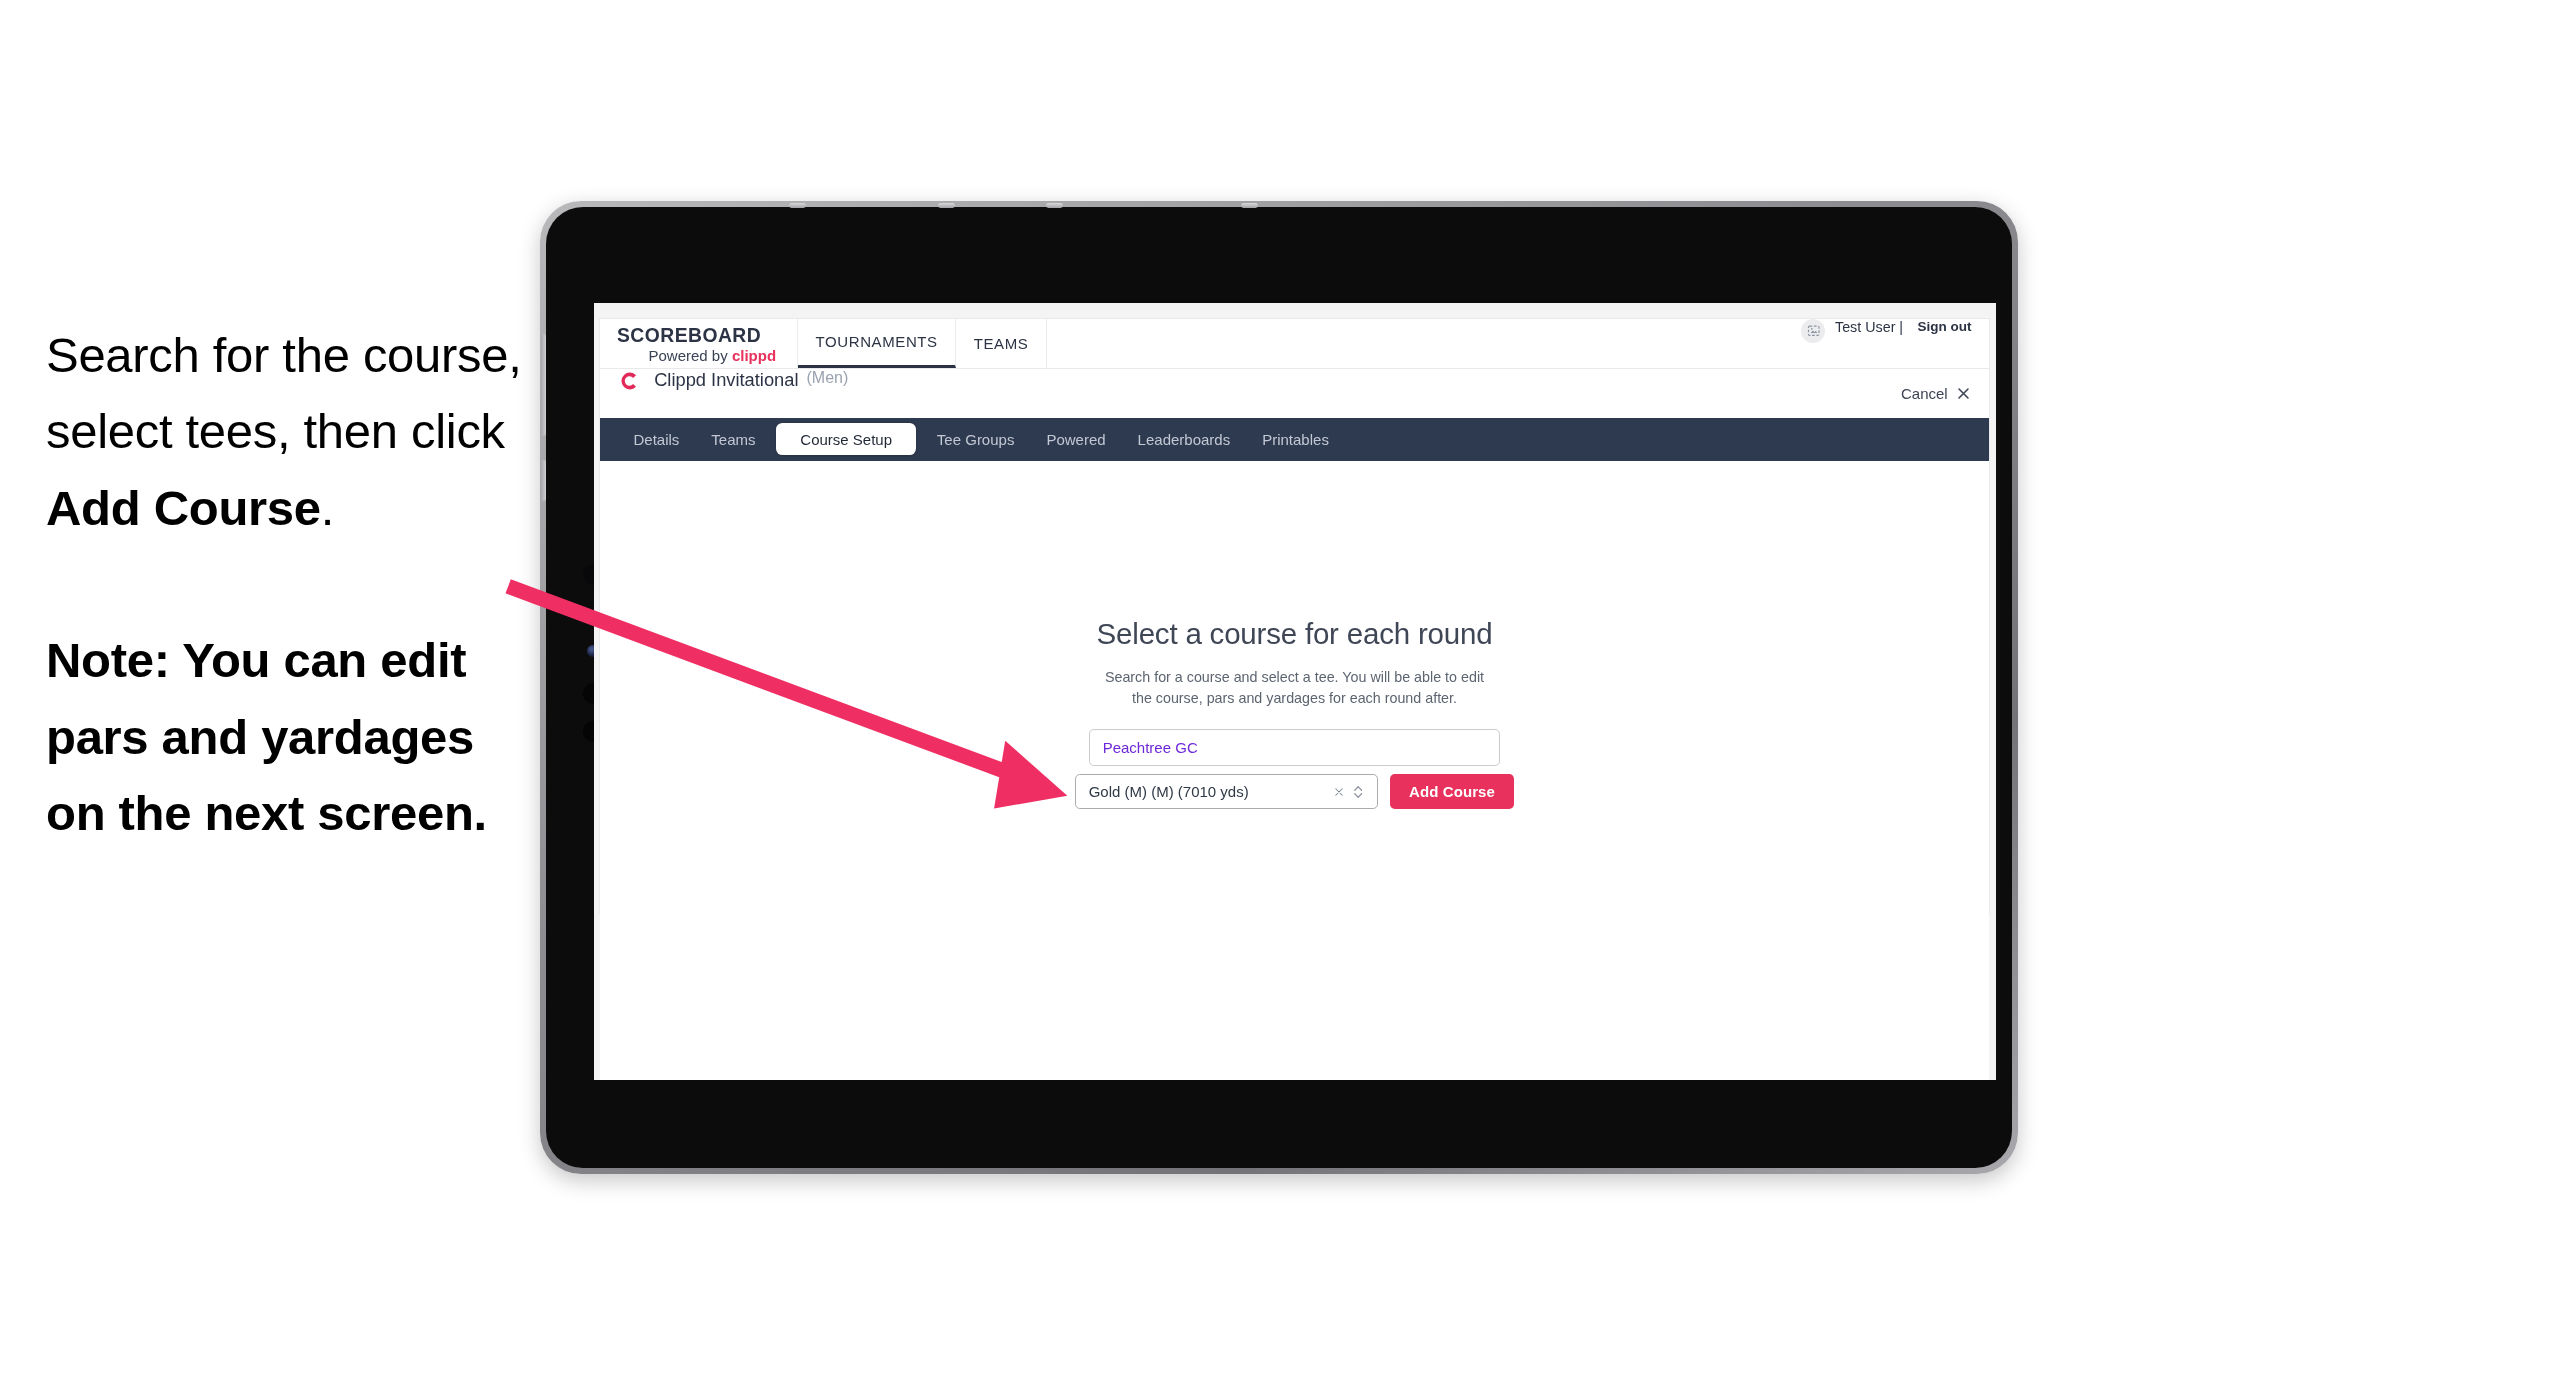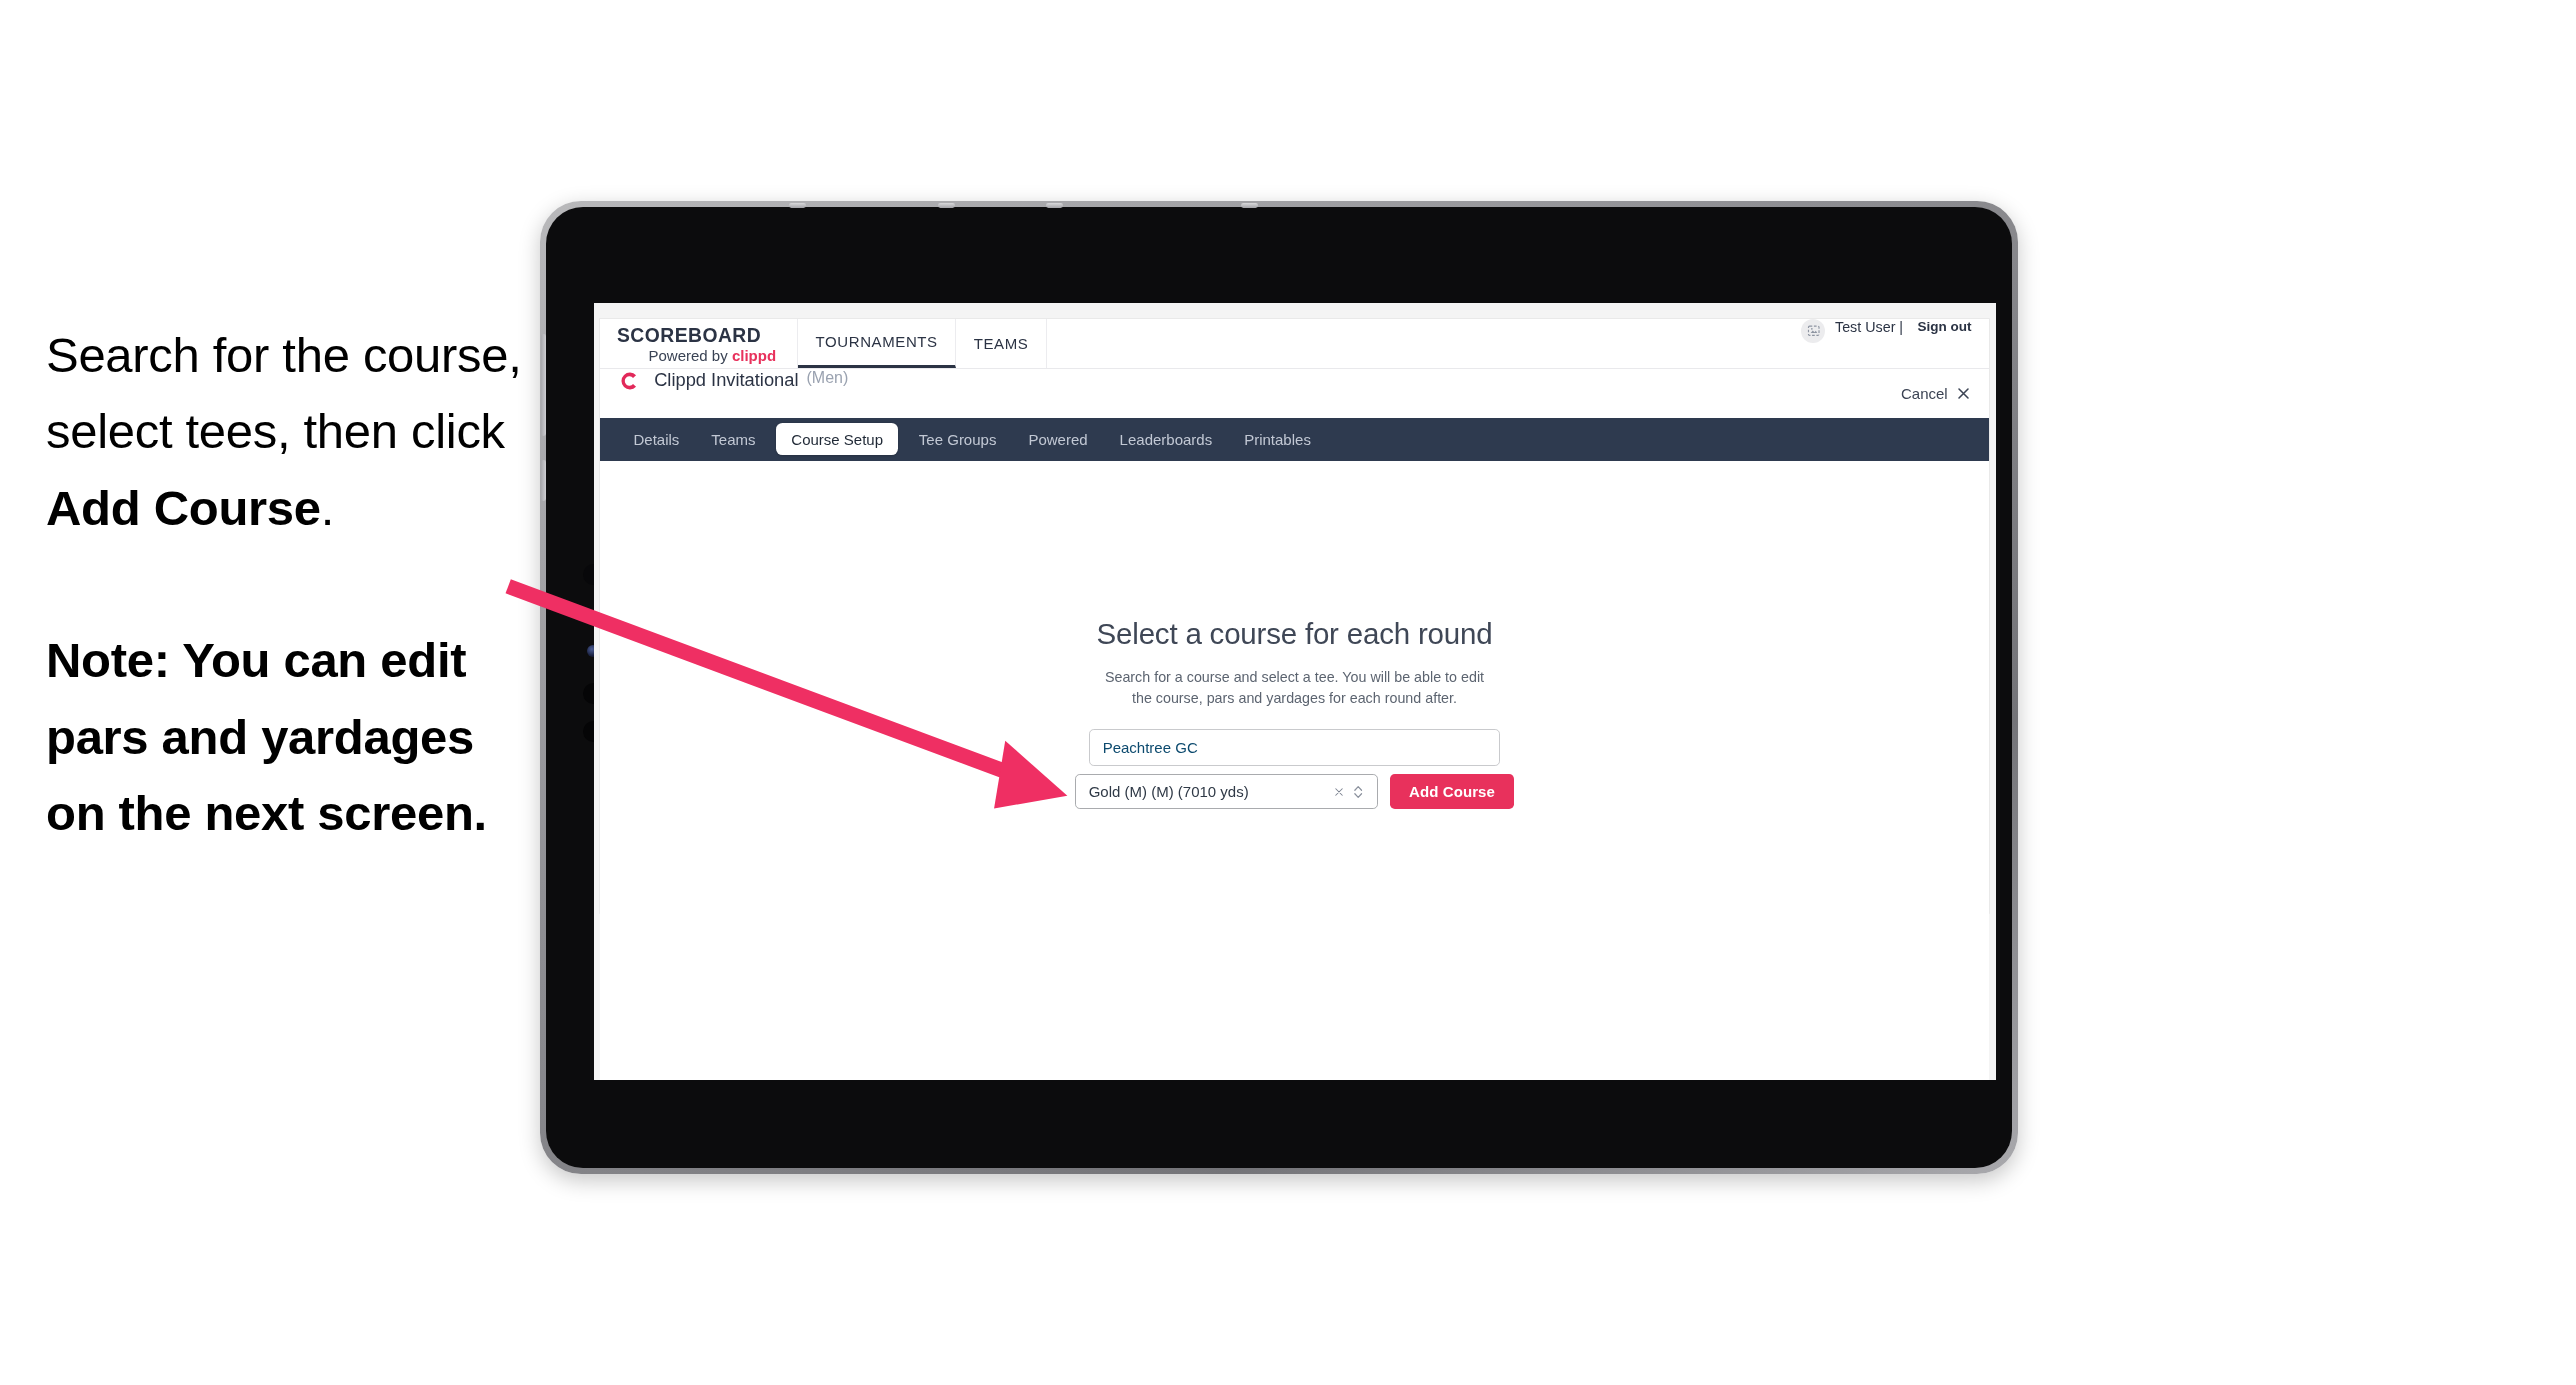--- a/index.html
+++ b/index.html
@@ -239,21 +239,21 @@
     display: flex; align-items: center;
     box-sizing: border-box;
     white-space: nowrap;
   }
   .sec-tab.active {
     background: #ffffff;
     color: #1f2835;
     border-radius: 6.4px;
     height: 32px;
     margin: 0 4.8px;
-    padding: 0 15px;
+    padding: 0 24px;
     box-shadow: 0 0.8px 2.4px rgba(0,0,0,0.18);
   }
 
   
   #content {
     position: relative;
     height: 636px;
     background: #ffffff;
   }
   #course-panel {
@@ -280,21 +280,21 @@
   }
   #course-search {
     margin-top: 19px;
     width: 411px;
     height: 37px;
     box-sizing: border-box;
     border: 1.2px solid #c9cacd;
     border-radius: 4.8px;
     background: #ffffff;
     font-size: 15px;
-    color: #0c4a6e;
+    color: #6d28d9;
     padding: 0 12.7px;
     font-family: "Liberation Sans", sans-serif;
     outline: none;
   }
   #tee-row {
     margin-top: 8px;
     display: flex;
     align-items: center;
     gap: 12px;
   }

